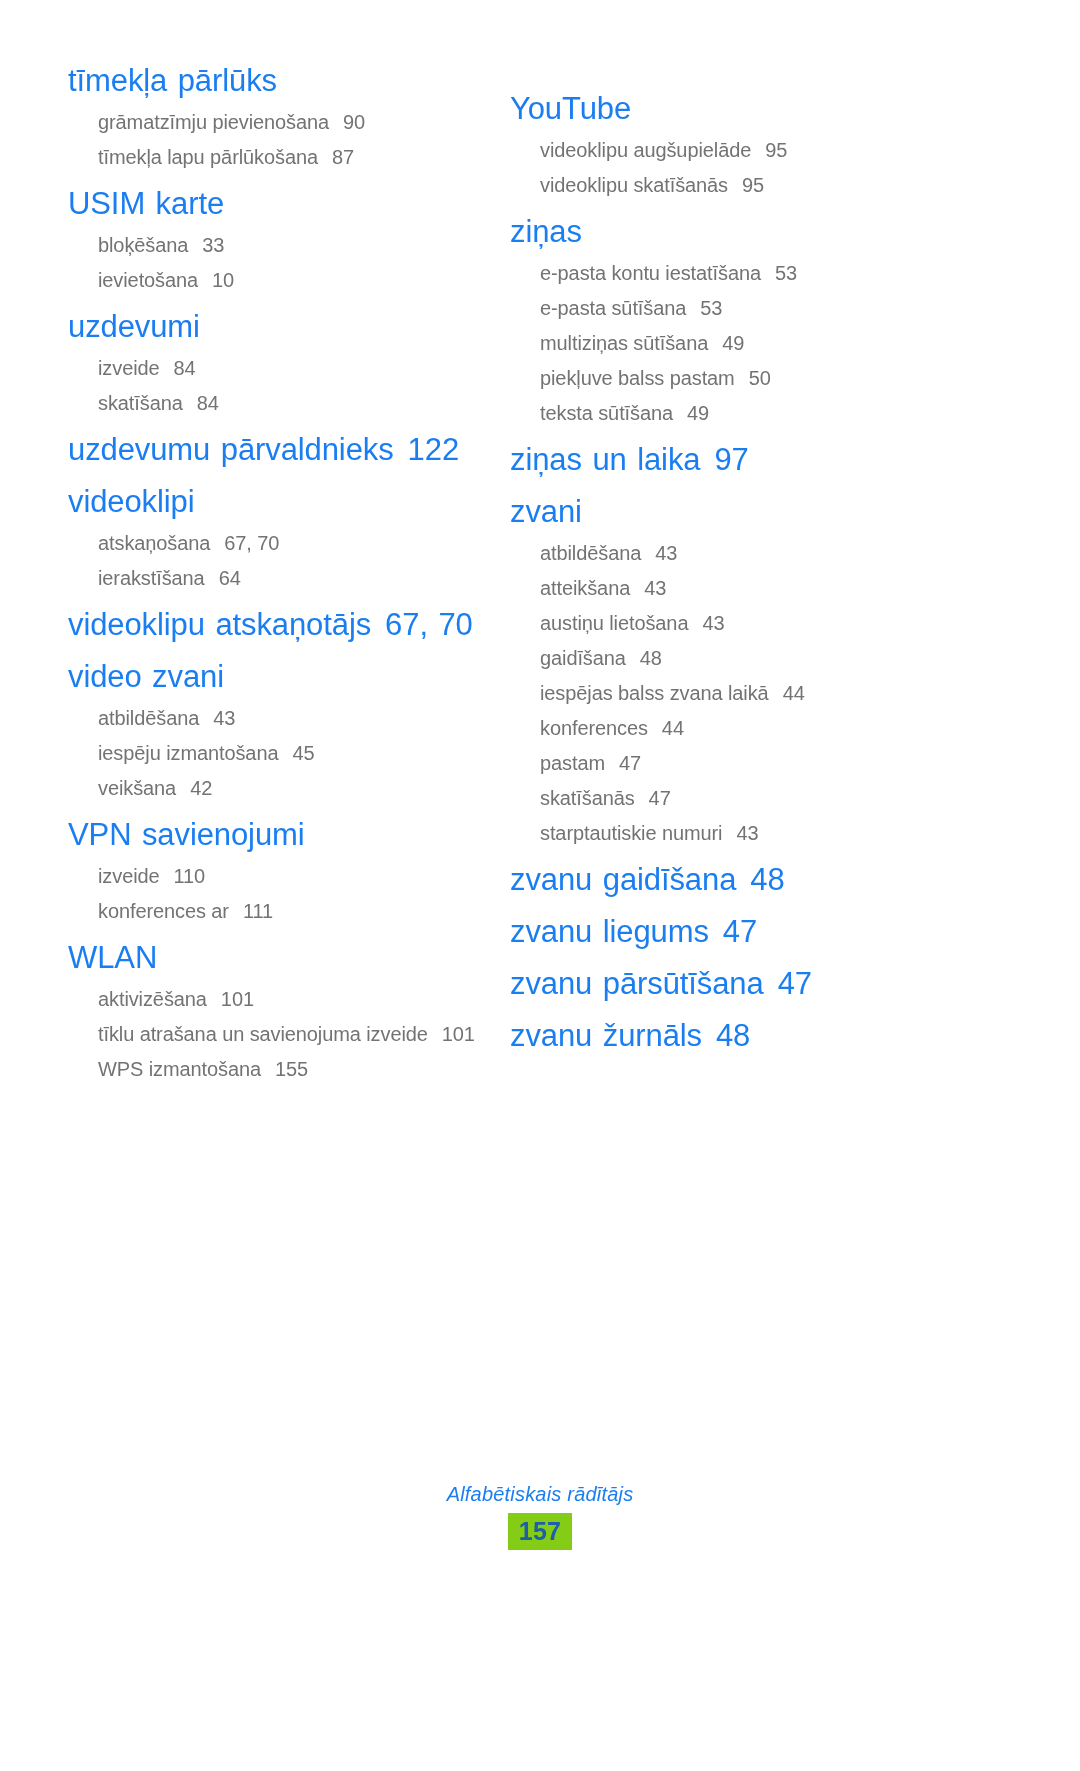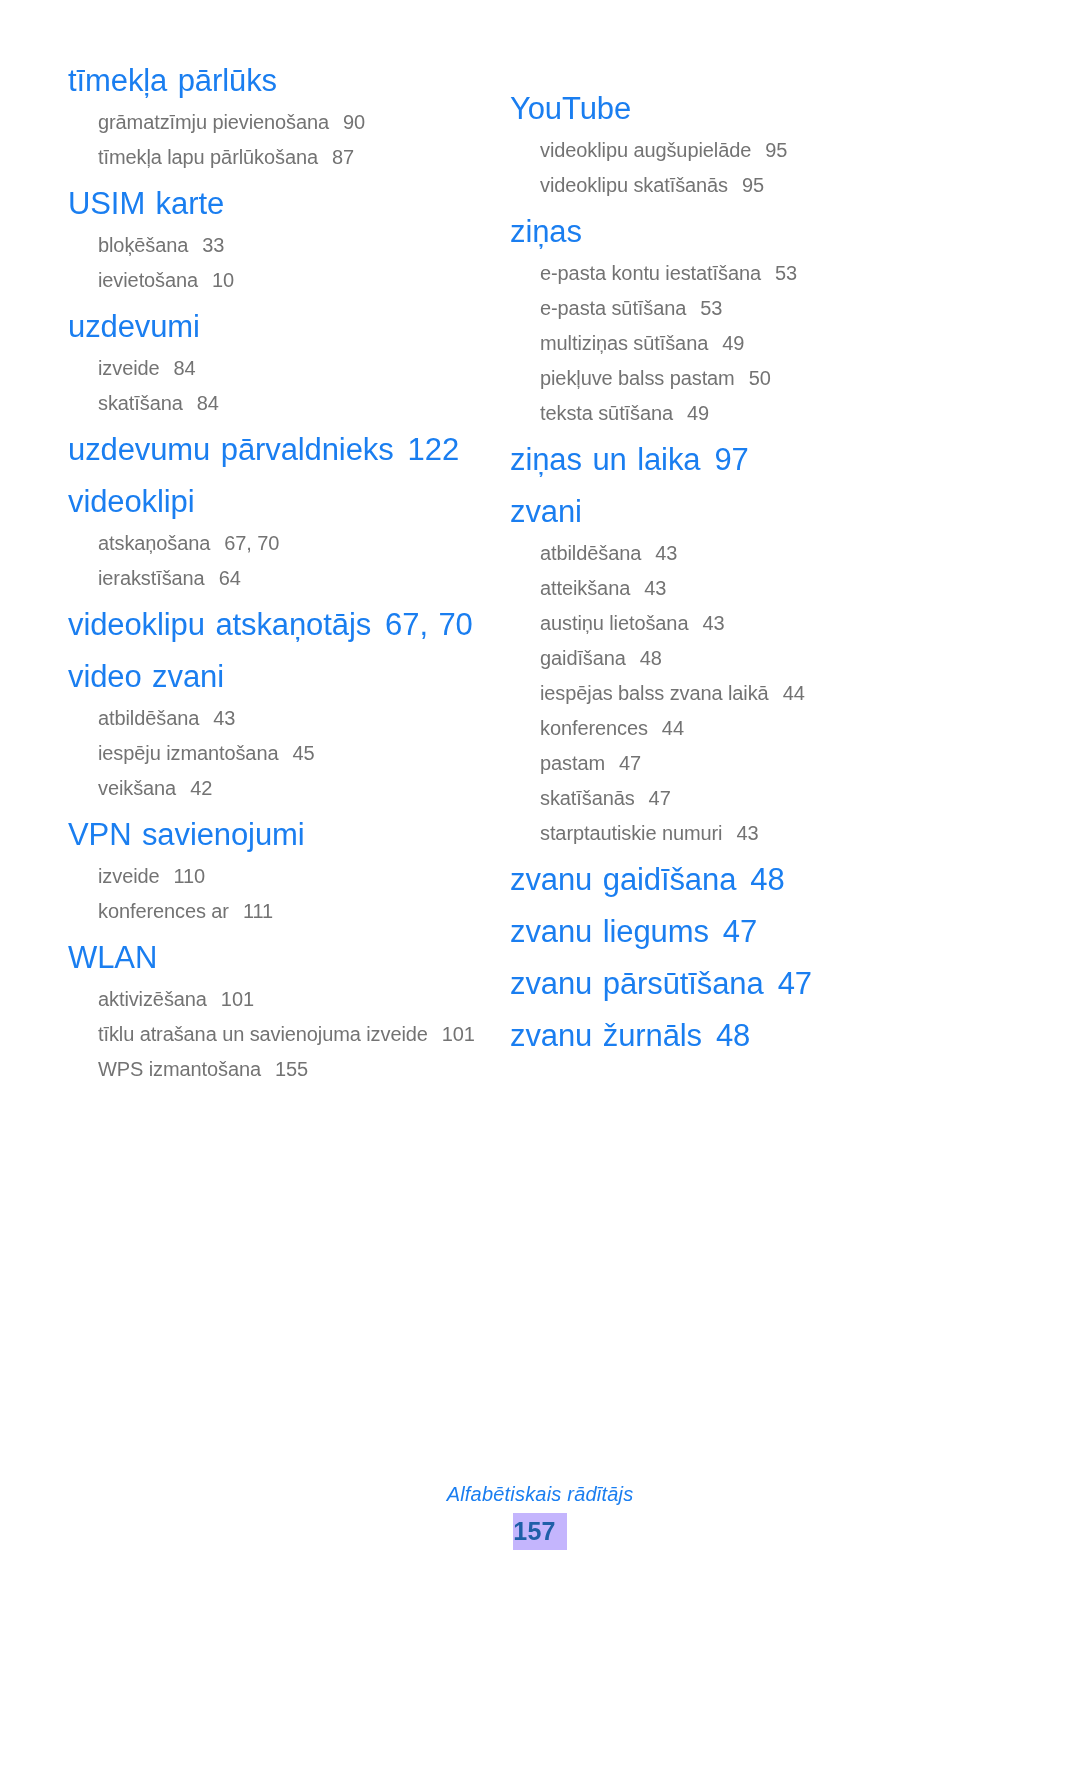--- a/index.html
+++ b/index.html
@@ -92,26 +92,26 @@
   .footer-label {
     font-style: italic;
     font-size: 20px;
     color: #1a7ef0;
     line-height: 26px;
     letter-spacing: 0.2px;
   }
   .page-badge {
     display: inline-block;
     margin-top: 6px;
-    background: #c4b5fd;
+    background: #84cc16;
     color: #1f5fa8;
     font-size: 25px;
     font-weight: 700;
     line-height: 34px;
-    padding: 1px 11px 2px 0;
+    padding: 1px 11px 2px 11px;
     letter-spacing: 0.3px;
   }
 </style>
 </head>
 <body>
 
 <div class="page">
 
   <div class="columns" id="columns-root">
       <div class="column">

